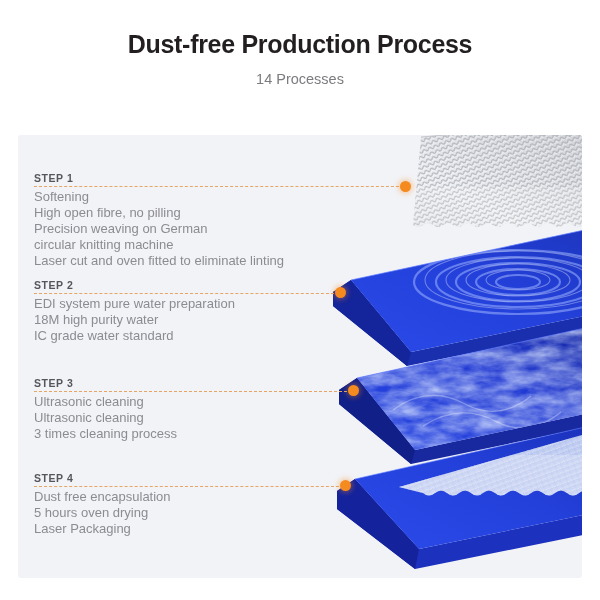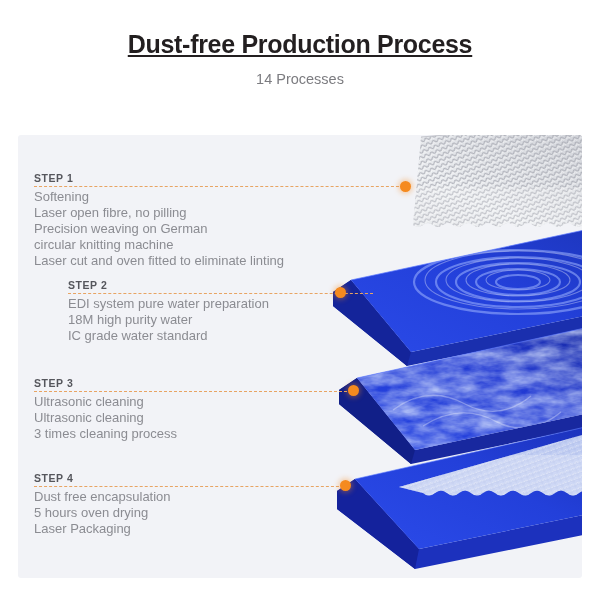--- a/index.html
+++ b/index.html
@@ -22,21 +22,20 @@
     text-align: center;
     box-sizing: border-box;
   }
   #page-title {
     font-size: 25px;
     font-weight: bold;
     color: #231f20;
     letter-spacing: -0.3px;
     line-height: 1.15;
     margin: 0;
-    text-decoration: underline;
   }
   #page-subtitle {
     font-size: 14.5px;
     color: #7c7c80;
     margin-top: 12px;
     line-height: 1.2;
   }
 
   
   #process-card {
@@ -72,21 +71,21 @@
   #layer-3 { left: 285px; top: 205px; width: 300px; height: 150px; }
   #layer-4 { left: 285px; top: 300px; width: 300px; height: 150px; }
 
   
   .step-block {
     position: absolute;
     left: 16px;
     width: 330px;
   }
   #step-block-1 { top: 38px; }
-  #step-block-2 { top: 145px; margin-left: 34px; }
+  #step-block-2 { top: 145px; }
   #step-block-3 { top: 243px; }
   #step-block-4 { top: 338px; }
 
   .step-label {
     font-size: 10.5px;
     font-weight: bold;
     color: #55565c;
     letter-spacing: 0.55px;
     line-height: 1.1;
     display: block;
@@ -274,21 +273,21 @@
   <div class="node-dot" id="node-dot-1"></div>
   <div class="node-dot" id="node-dot-2"></div>
   <div class="node-dot" id="node-dot-3"></div>
   <div class="node-dot" id="node-dot-4"></div>
 
   <div class="step-block" id="step-block-1">
     <span class="step-label">STEP 1</span>
     <div class="step-rule" id="step-rule-1"></div>
     <div class="step-lines">
       <span class="step-line">Softening</span>
-      <span class="step-line">Laser open fibre, no pilling</span>
+      <span class="step-line">High open fibre, no pilling</span>
       <span class="step-line">Precision weaving on German</span>
       <span class="step-line">circular knitting machine</span>
       <span class="step-line">Laser cut and oven fitted to eliminate linting</span>
     </div>
   </div>
 
   <div class="step-block" id="step-block-2">
     <span class="step-label">STEP 2</span>
     <div class="step-rule" id="step-rule-2"></div>
     <div class="step-lines">

